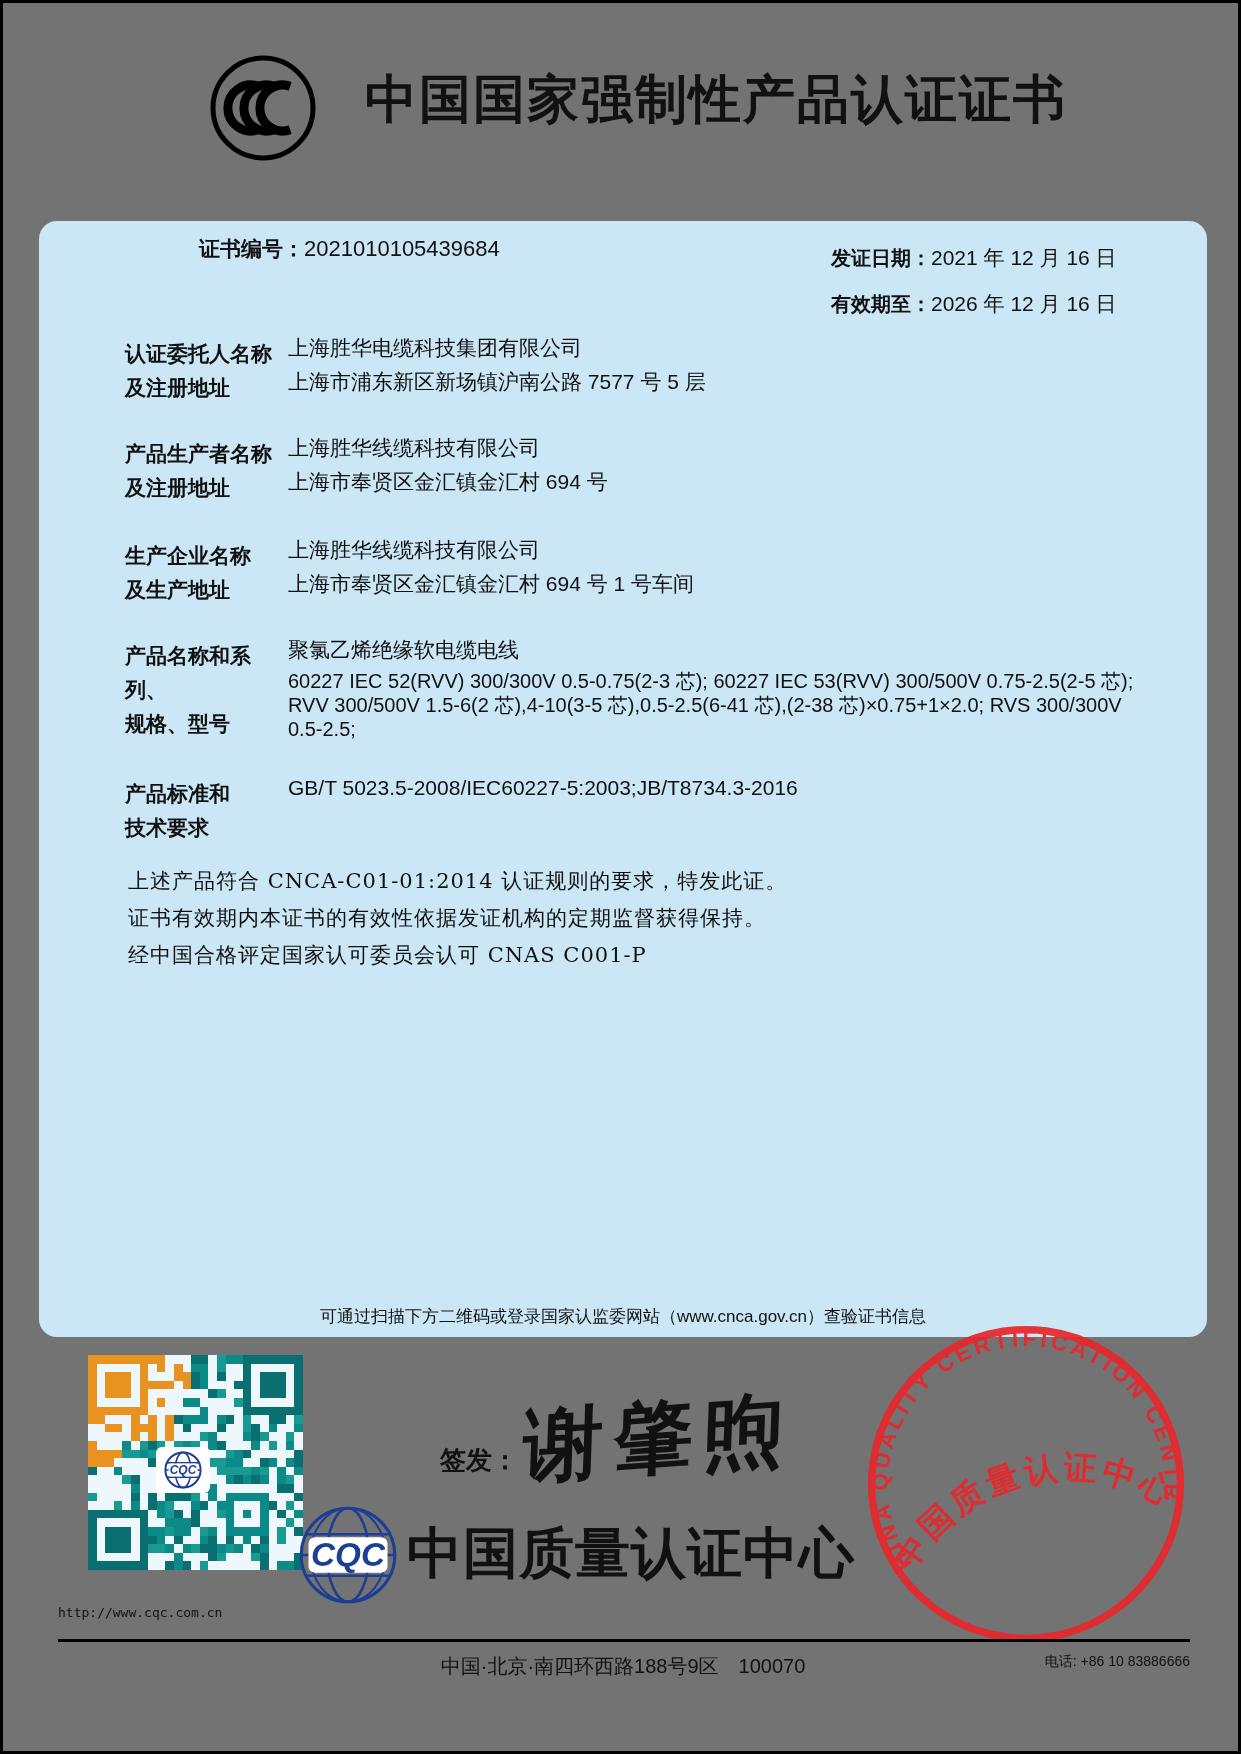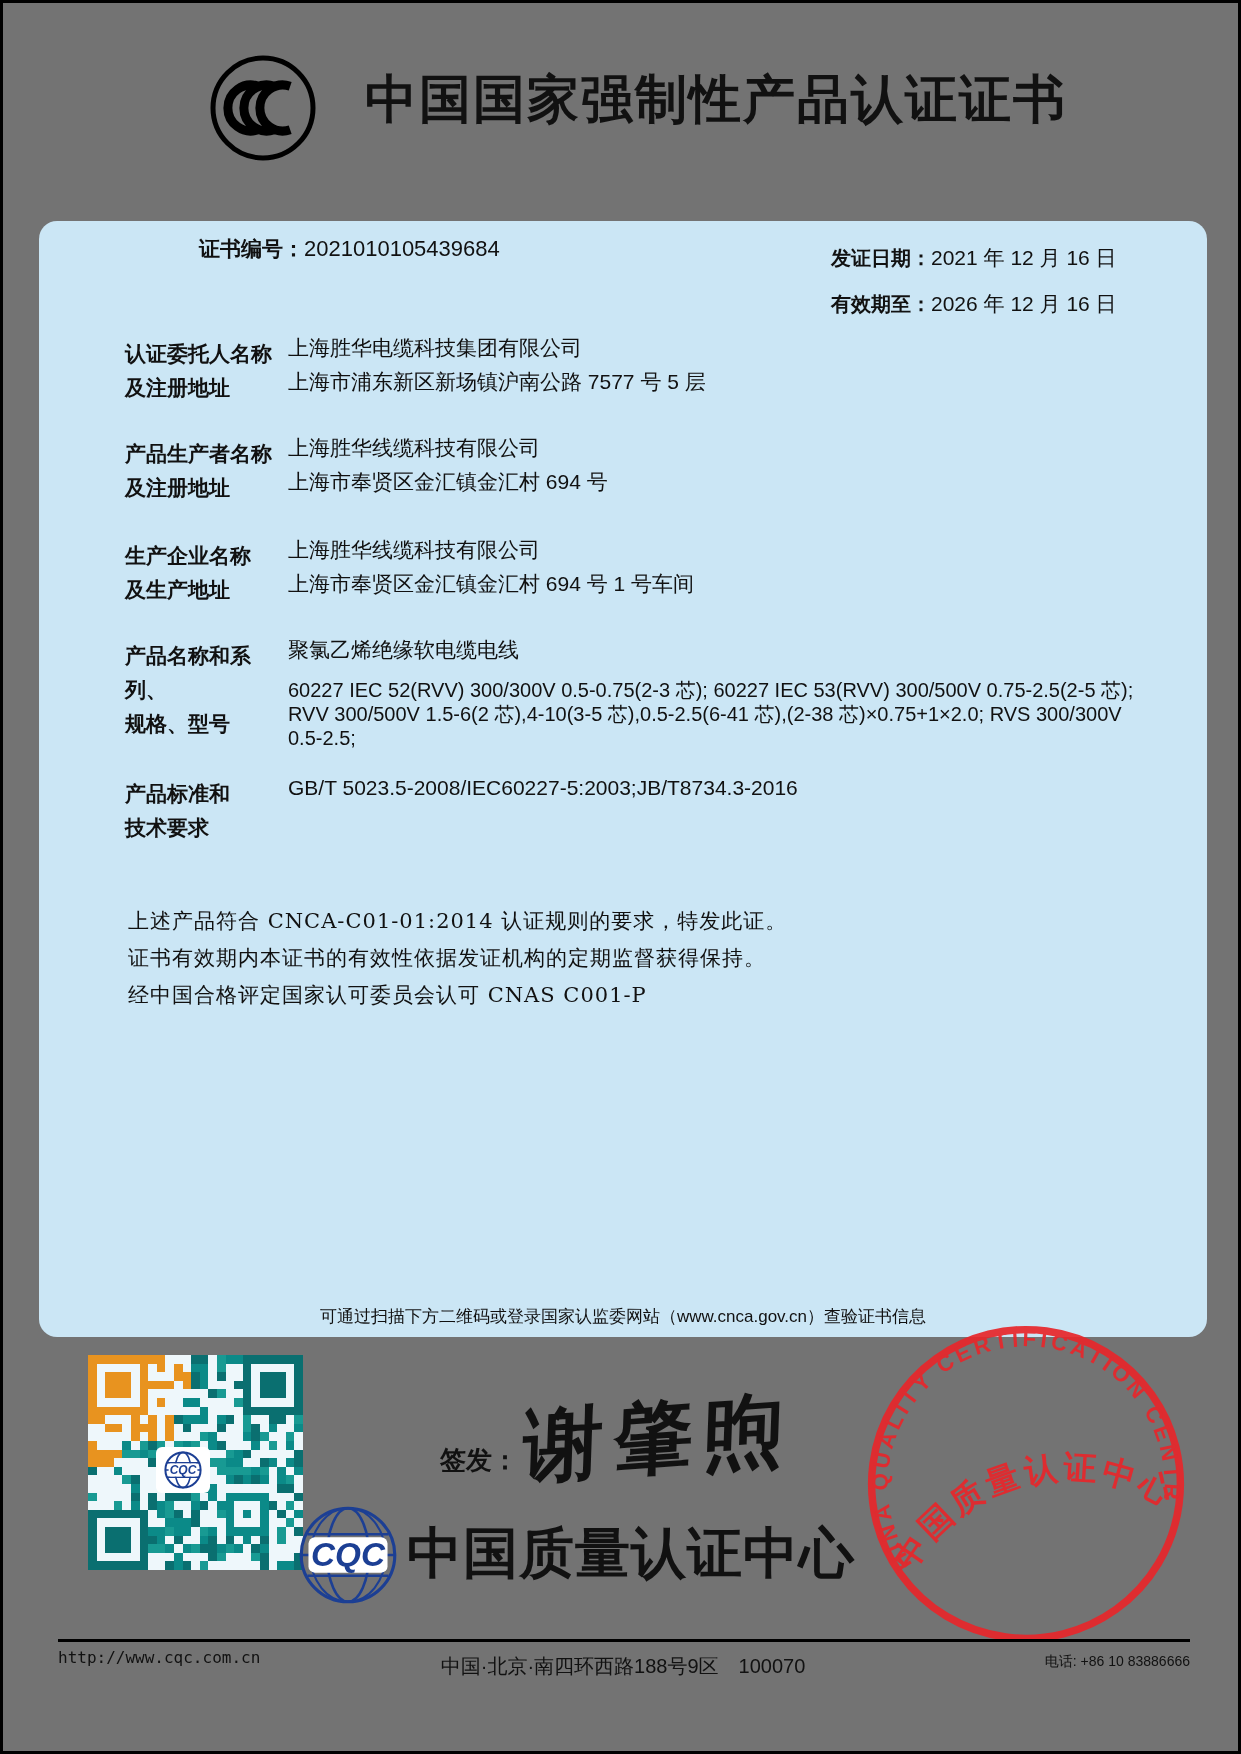--- a/index.html
+++ b/index.html
@@ -18,30 +18,30 @@
   #page-title{
     left:362px;top:62px;width:760px;
     font-size:52px;font-weight:700;letter-spacing:2px;
     font-family:"Liberation Sans", sans-serif;
   }
   
   #panel{
     left:36px;top:218px;width:1168px;height:1116px;
     background:#cbe6f5;border-radius:18px;
   }
-  .kai{font-family:"DejaVu Serif", serif;margin-top:40px;}
+  .kai{font-family:"DejaVu Serif", serif;}
   #cert-number-row{left:196px;top:232px;font-size:22px;}
   #cert-number-row .lbl{font-weight:700;font-size:21px;}
   #dates{left:828px;top:232px;font-size:21px;line-height:45px;white-space:nowrap;}
   #dates .lbl{font-weight:700;font-size:20px;}
   
   .fgroup{position:absolute;left:122px;width:1030px;}
   .flabels{position:absolute;left:0;top:16px;width:158px;font-weight:700;font-size:21px;line-height:34px;}
   .fvalues{position:absolute;left:163px;top:10px;width:862px;font-size:21px;line-height:34px;}
-  .fvalues .para{font-size:20px;line-height:24px;margin-top:11px;}
+  .fvalues .para{font-size:20px;line-height:24px;margin-top:2px;}
   
   #statements{left:125px;top:860px;font-size:21px;line-height:37px;letter-spacing:1px;}
   #panel-note{left:36px;top:1302px;width:1168px;text-align:center;font-size:17px;}
   
   #qr-box{left:85px;top:1352px;width:215px;height:215px;background:#eef7fb;}
   #qr-mini-logo{
     left:153px;top:1444px;width:54px;height:46px;background:#fff;border-radius:6px;
     display:flex;align-items:center;justify-content:center;
   }
   
@@ -51,21 +51,21 @@
     font-family:"DejaVu Serif", serif;
     transform:rotate(-4deg) skewX(-6deg);
   }
   
   #cqc-logo{left:293px;top:1500px;}
   #cqc-name{left:404px;top:1514px;font-size:55px;font-weight:700;letter-spacing:1px;}
   
   #seal{left:858px;top:1316px;}
   
   #footer-rule{left:55px;top:1636px;width:1132px;height:3px;background:#000;}
-  #footer-url{left:55px;top:1645px;font-family:"DejaVu Sans Mono", monospace;font-size:16px;}
+  #footer-url{left:55px;top:1602px;font-family:"DejaVu Sans Mono", monospace;font-size:13px;}
   #footer-address{left:36px;top:1650px;width:1168px;text-align:center;font-size:20px;}
   #footer-phone{left:0;top:1650px;width:1187px;text-align:right;font-size:14px;}
 </style>
 </head>
 <body>
 
 <div id="page">
 
   <svg class="abs" id="ccc-logo" style="left:205px;top:50px" width="110" height="110" viewBox="0 0 110 110">
     <circle cx="55" cy="55" r="50" fill="none" stroke="#000" stroke-width="5"></circle>

